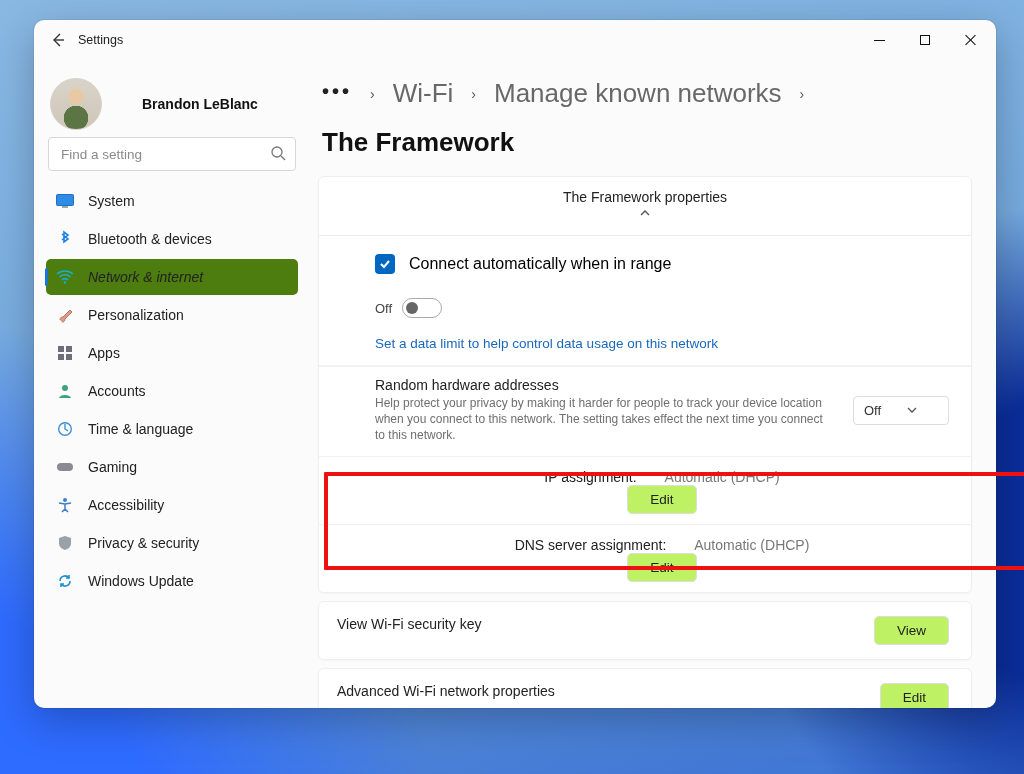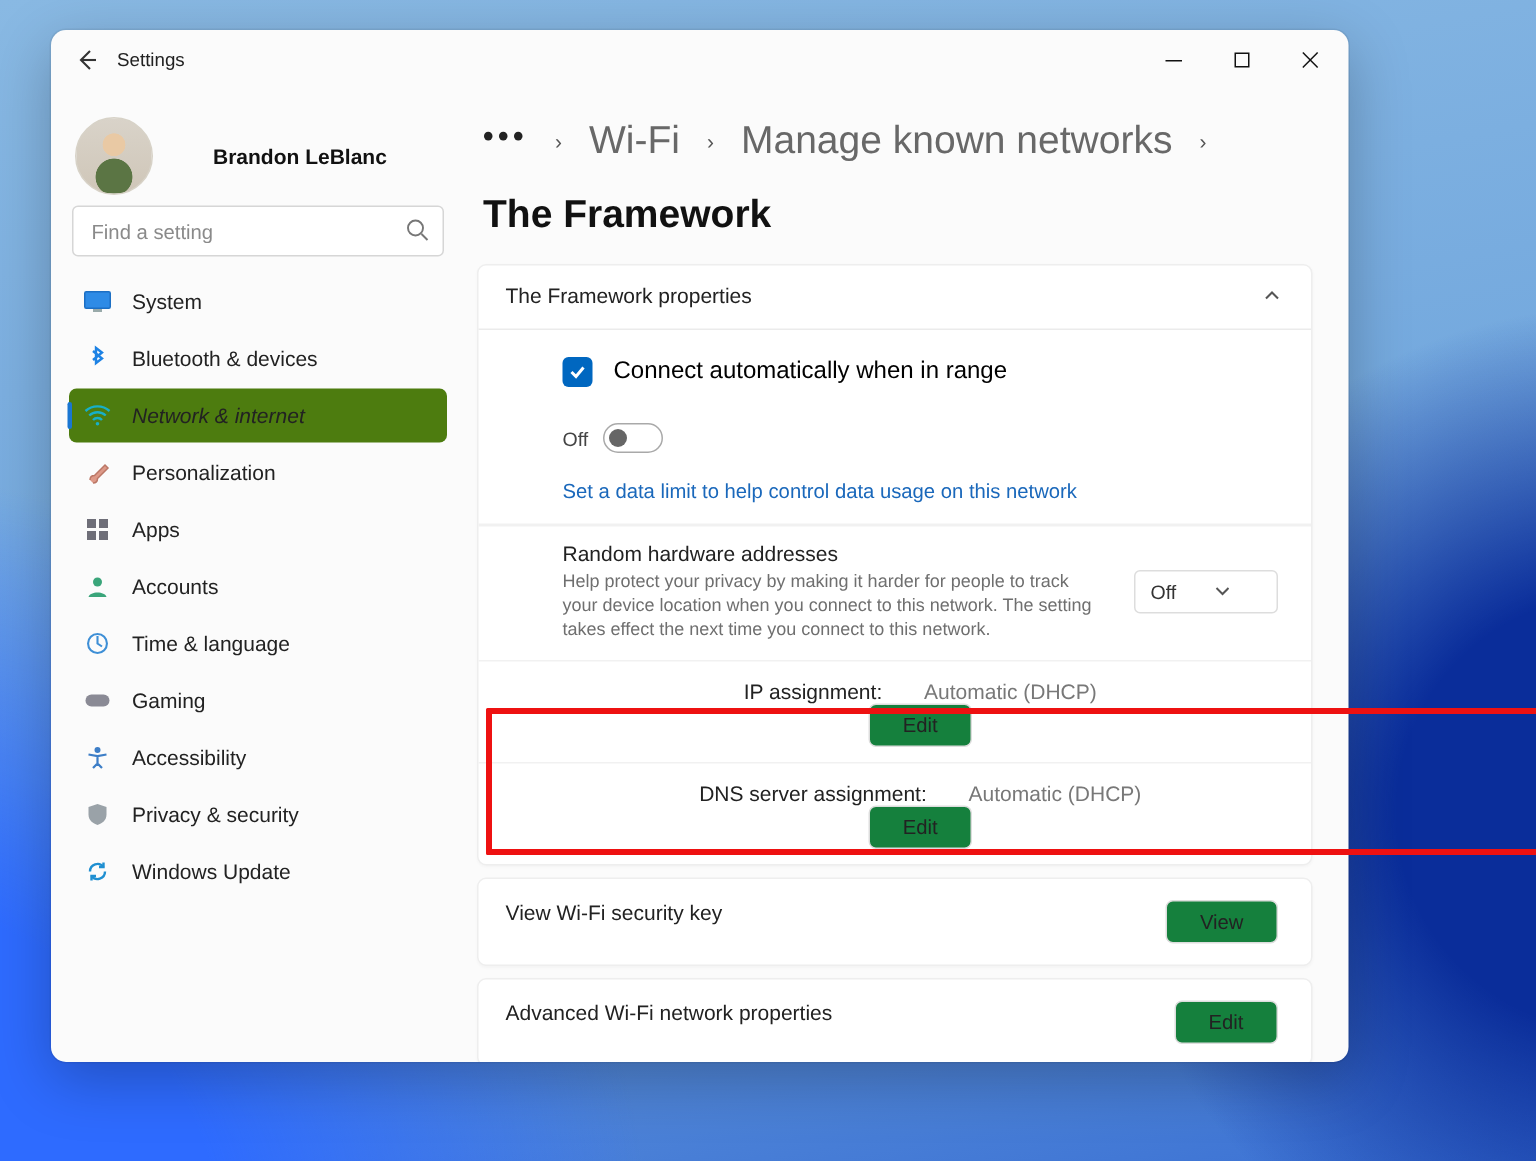--- a/index.html
+++ b/index.html
@@ -4,21 +4,21 @@
 <style>
   * { box-sizing: border-box; margin: 0; padding: 0; }
   html, body { width: 1024px; height: 774px; font-family: "Segoe UI", Arial, sans-serif; overflow: hidden; }
   body {
     background:
       radial-gradient(circle at -10% 110%, #2e6bff 0%, #2e6bff 18%, rgba(46,107,255,0) 38%),
       radial-gradient(circle at 105% 70%, #0a2d9a 0%, #0a2d9a 12%, rgba(10,45,154,0) 28%),
       linear-gradient(170deg, #89b9e3 0%, #6fa5dd 55%, #3c72d4 100%);
   }
   .window {
-    position: absolute; left: 34px; top: 20px; width: 865px; height: 688px;
+    position: absolute; left: 34px; top: 20px; width: 962px; height: 688px;
     background: #fbfbfb; border-radius: 10px;
     box-shadow: 0 12px 40px rgba(0,0,0,.25), 0 0 0 1px rgba(0,0,0,.06);
     display: flex; flex-direction: column;
   }
   .titlebar { display: flex; align-items: center; height: 40px; padding: 0 2px 0 4px; }
   .back-btn { width: 40px; height: 40px; display:flex; align-items:center; justify-content:center; cursor:pointer; color:#333; }
   .title-label { font-size: 12.5px; color:#222; }
   .spacer { flex:1; }
   .caption-btn { width:46px; height:38px; display:flex; align-items:center; justify-content:center; cursor:pointer; }
   .caption-btn .min { width:11px; height:0; border-top:1px solid #111; }
@@ -63,38 +63,38 @@
   .main { flex:1; min-width:0; padding: 18px 24px 18px 4px; overflow:auto; }
   .breadcrumb { display:flex; align-items:center; gap:18px; padding-left:8px; flex-wrap:wrap; }
   .bc-dots { font-size:20px; font-weight:700; letter-spacing:3px; color:#222; padding-bottom:5px; }
   .bc-sep { color:#555; font-size:14px; }
   .bc-link { font-size:26px; color:#686868; cursor:pointer; }
   .bc-current { font-size:26px; color:#111; font-weight:650; }
   .panel {
     margin:18px 0 0 4px; border:1px solid #eee; border-radius:6px; background:#fff;
     box-shadow:0 1px 2px rgba(0,0,0,.03);
   }
-  .panel-head { display:flex; justify-content:space-between; padding:12px 18px 14px; }
+  .panel-head { display:flex; align-items:center; justify-content:space-between; padding:12px 18px 14px;flex-direction:column; }
   .panel-title { font-size:14px; color:#222; }
   .chev { width:16px; height:16px; display:flex; align-items:center; justify-content:center; color:#555; }
   .checkbox-row { display:flex; align-items:center; gap:14px; padding:18px 38px 14px 56px; border-top:1px solid #ebebeb; }
   .chk { width:20px; height:20px; border-radius:4px; background:#0067c0; display:flex; align-items:center; justify-content:center; }
   .chk svg { stroke:#fff; }
   .two-col { display:flex; align-items:center; justify-content:space-between; gap:20px; padding:10px 22px 12px 56px; border-top:1px solid #f1f1f1; }
   .two-col.noline { border-top:none; }
   .tc-text h4 { font-size:14px; font-weight:400; color:#222; }
   .tc-text p  { font-size:12px; color:#6f6f6f; margin-top:2px; line-height:1.35; }
   .toggle { display:flex; align-items:center; gap:10px; font-size:13px; color:#444; }
   .tswitch { width:40px; height:20px; border-radius:11px; border:1px solid #a9a9a9; background:#fff; position:relative; }
   .tswitch::after { content:""; position:absolute; left:3px; top:3px; width:12px; height:12px; border-radius:50%; background:#666; }
   .data-link { color:#1a68bb; font-size:13.5px; cursor:pointer; padding:6px 0 14px 56px; border-bottom:1px solid #f1f1f1; }
   .select { display:flex; align-items:center; gap:26px; border:1px solid #ddd; border-radius:4px; padding:6px 10px; font-size:13px; color:#333; min-width:96px; background:#fff; cursor:pointer;}
   .inline-row { display:flex; align-items:center; justify-content:space-between; padding:12px 22px 10px 56px; border-top:1px solid #f1f1f1; font-size:14px; color:#222;flex-direction:column;}
   .inline-row .val { color:#787878; margin-left:24px; }
-  .btn { border:1px solid #ddd; border-radius:5px; background:#15803d; padding:6px 22px; font-size:13.5px; cursor:pointer; color:#222; }
+  .btn { border:1px solid #ddd; border-radius:5px; background:#bef264; padding:6px 22px; font-size:13.5px; cursor:pointer; color:#222; }
   .section-card {
     margin:8px 0 0 4px; border:1px solid #eee; border-radius:6px; background:#fff;
     display:flex; justify-content:space-between; padding:14px 22px 14px 18px;
     font-size:14px; color:#222; box-shadow:0 1px 2px rgba(0,0,0,.03);
   }
   .highlight-box{
     position:absolute; border:4px solid #e11; border-radius:1px;
     left:290px; top:452px; width:719px; height:98px; pointer-events:none;
   }
 </style>

